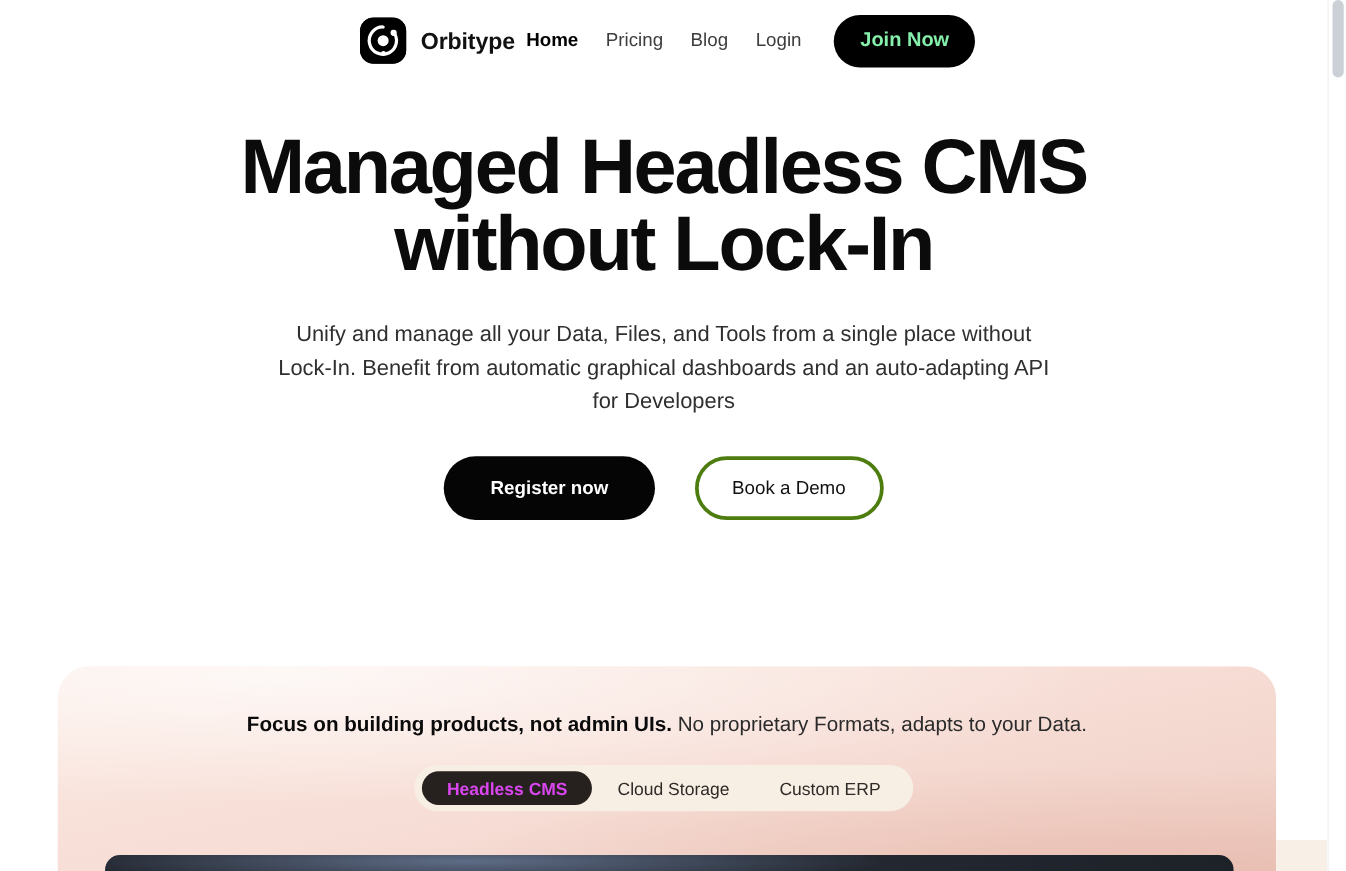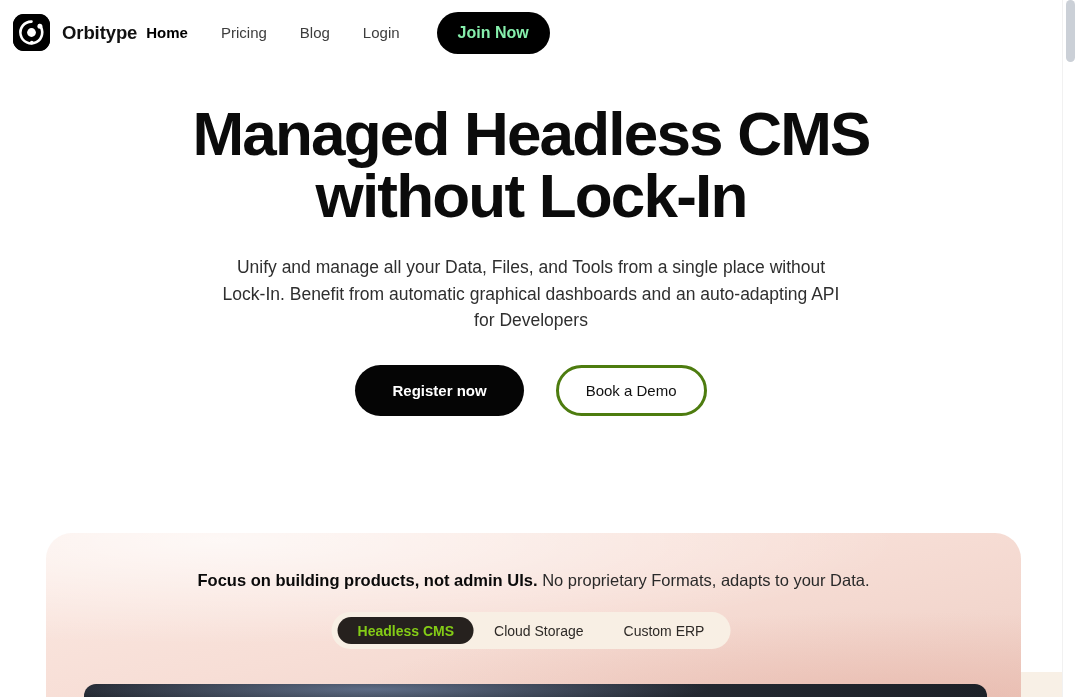--- a/index.html
+++ b/index.html
@@ -29,21 +29,21 @@
   }
 
   
   .header {
     position: absolute;
     left: 0; top: 0;
     width: 1062px;
     height: 65px;
     display: flex;
     align-items: center;
-    justify-content: flex-start;
+    justify-content: center;
     padding: 0 7px 0 13px;
     background: #ffffff;
   }
 
   .brand {
     display: flex;
     align-items: center;
     gap: 12px;
     text-decoration: none;
   }
@@ -61,21 +61,21 @@
     font-size: 18.5px;
     font-weight: 700;
     color: #111111;
     letter-spacing: -0.1px;
     white-space: nowrap;
   }
 
   .nav {
     display: flex;
     align-items: center;
-    gap: 15px;
+    gap: 4px;
   }
 
   .nav-link {
     font-size: 15px;
     color: #3d3d3d;
     text-decoration: none;
     padding: 6px 9px;
     white-space: nowrap;
     cursor: pointer;
   }
@@ -212,21 +212,21 @@
     border-radius: 999px;
     height: 27px;
     padding: 0 20px;
     cursor: pointer;
     white-space: nowrap;
     font-family: "Liberation Sans", sans-serif;
   }
 
   .tab.active {
     background: #26211e;
-    color: #84cc16;
+    color: #d946ef;
     font-weight: 700;
   }
 
   
   .preview {
     position: absolute;
     left: 84px;
     top: 684px;
     width: 903px;
     height: 13px;

